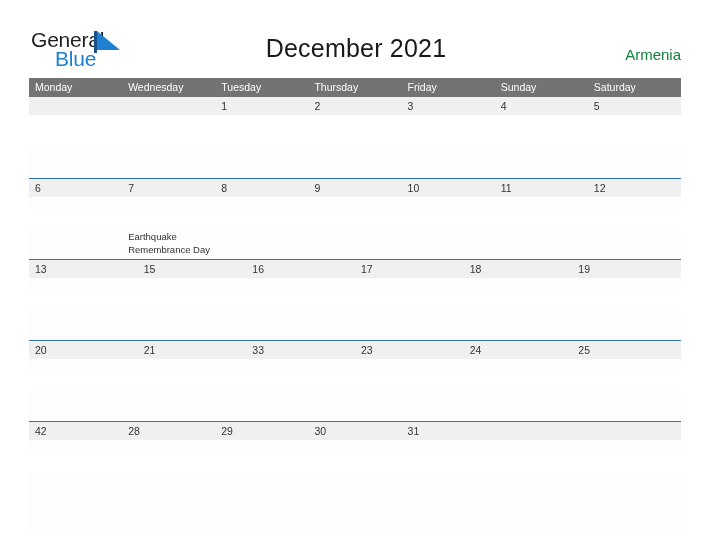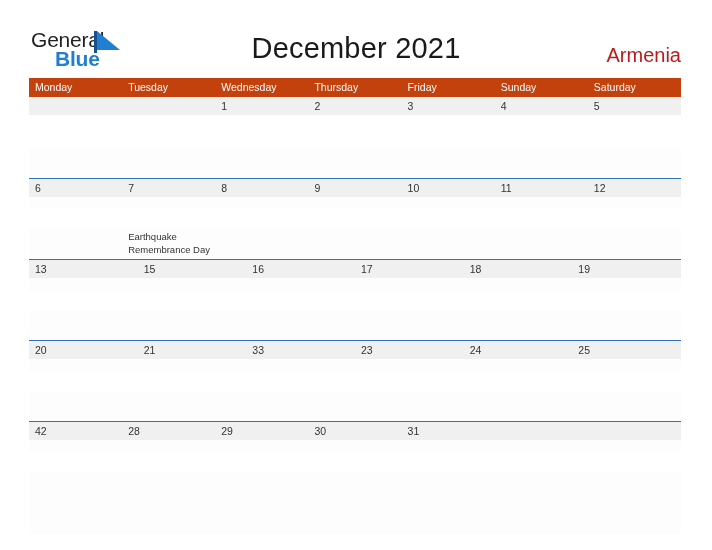--- a/index.html
+++ b/index.html
@@ -44,66 +44,65 @@
   }
   .logo-blue {
     position: absolute;
     left: 24px;
     top: 19px;
     font-size: 21px;
     line-height: 22px;
     color: #1f7fd0;
     letter-spacing: -0.2px;
     white-space: nowrap;
-    font-weight: bold;
   }
   .logo-flag {
     position: absolute;
     left: 63px;
     top: 2px;
     width: 26px;
     height: 22px;
   }
 
   .month-title {
     position: absolute;
     left: 0;
     top: 31px;
     width: 712px;
     text-align: center;
-    font-size: 29px;
+    font-size: 25px;
     line-height: 34px;
     color: #1a1a1a;
     font-weight: normal;
     letter-spacing: 0.2px;
   }
 
   .country {
     position: absolute;
     right: 31px;
     top: 46px;
-    font-size: 20px;
+    font-size: 15px;
     line-height: 18px;
-    color: #b91c1c;
+    color: #15803d;
     white-space: nowrap;
   }
 
   
   .calendar {
     position: absolute;
     left: 29px;
     top: 78px;
     width: 652px;
   }
 
   .weekday-header {
     display: flex;
     width: 652px;
     height: 19px;
-    background: #c2410c;
+    background: #737373;
   }
   .weekday-cell {
     flex: 1 1 0;
     height: 19px;
     line-height: 19px;
     padding-left: 6px;
     box-sizing: border-box;
     font-size: 10.5px;
     color: #ffffff;
     white-space: nowrap;
@@ -173,22 +172,22 @@
   </div>
 
   <div class="month-title">December 2021</div>
 
   <div class="country">Armenia</div>
 </div>
 
 <div class="calendar">
   <div class="weekday-header" id="weekday-header">
       <div class="weekday-cell">Monday</div>
+      <div class="weekday-cell">Wednesday</div>
       <div class="weekday-cell">Tuesday</div>
-      <div class="weekday-cell">Wednesday</div>
       <div class="weekday-cell">Thursday</div>
       <div class="weekday-cell">Friday</div>
       <div class="weekday-cell">Sunday</div>
       <div class="weekday-cell">Saturday</div>
     </div>
   <div id="weeks-container">
       <div class="week-row">
         <div class="day-band">
           <div class="day-band-cell"></div>
           <div class="day-band-cell"></div>

